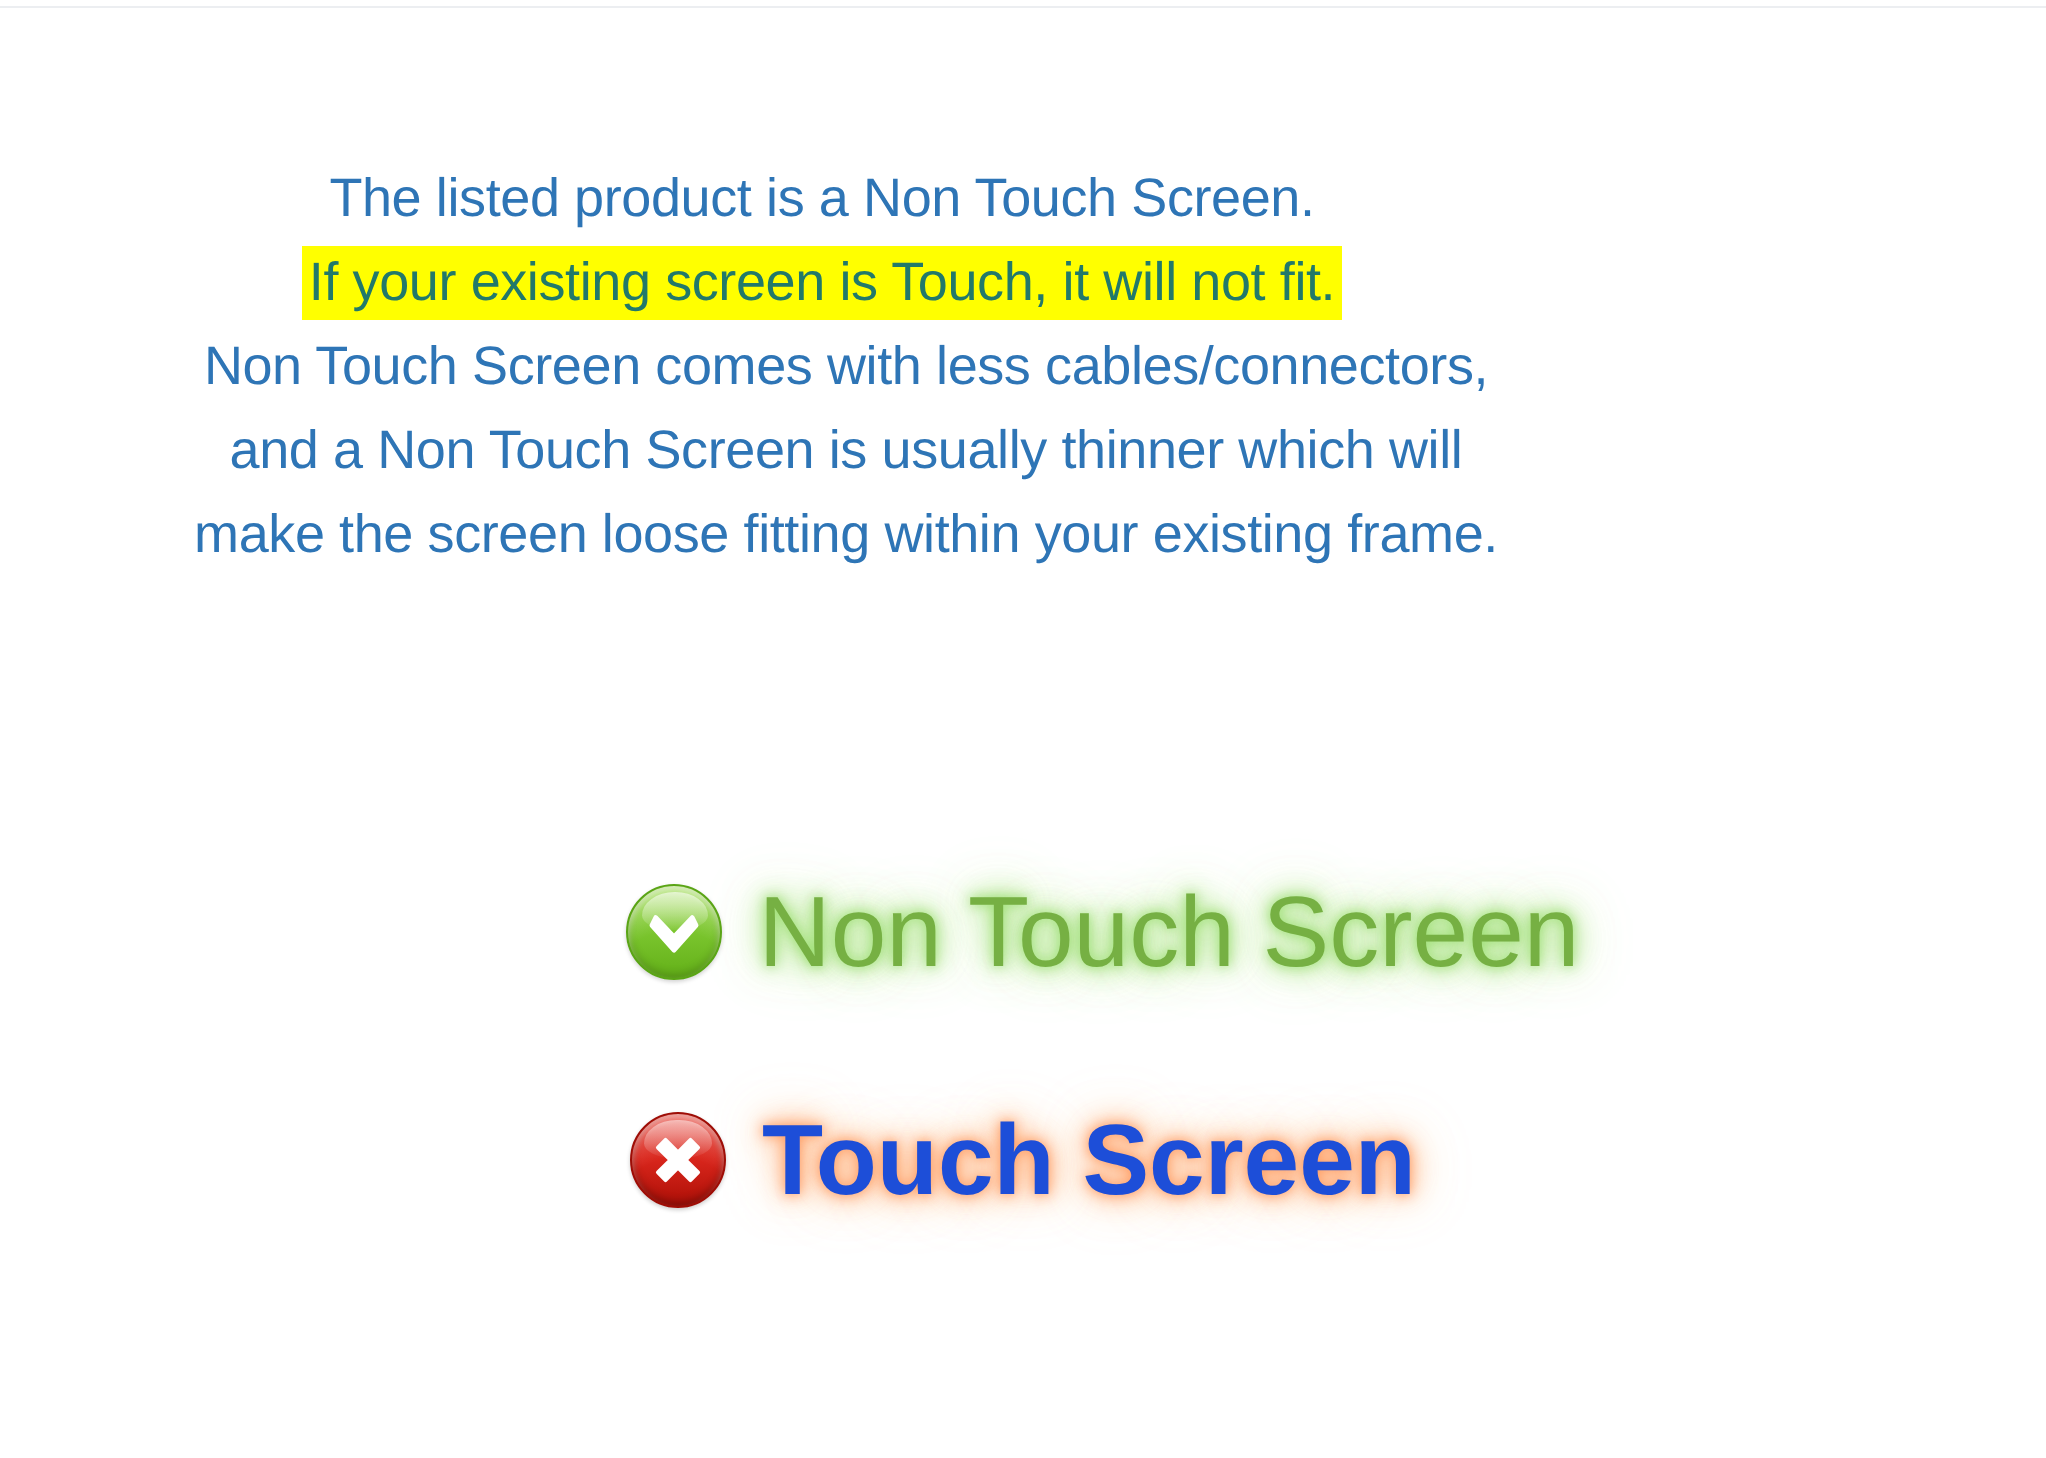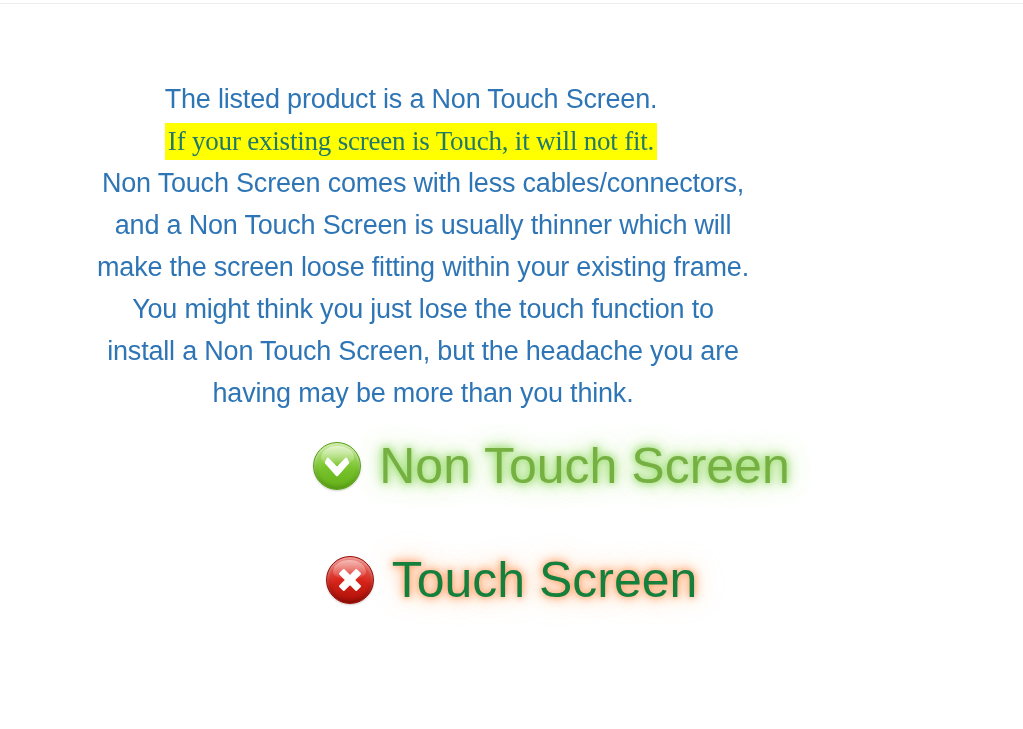--- a/index.html
+++ b/index.html
@@ -53,21 +53,20 @@
   .notice-line.wrapline {
     white-space: normal;
     padding: 0 72px;
     box-sizing: border-box;
     margin-left: 24px;
   }
 
   
   .notice-line.highlight-line {
     line-height: 42px;
-    font-family: Liberation Serif, serif;
   }
   .hl {
     background: #FFFF00;
     color: #22796a;
     padding: 3px 3px 4px 3px;
     box-decoration-break: clone;
     -webkit-box-decoration-break: clone;
   }
 
   
@@ -161,44 +160,44 @@
   .label-good {
     color: #76B043;
     text-shadow:
       0 0 6px  rgba(150, 220, 105, 0.95),
       0 0 12px rgba(150, 220, 105, 0.85),
       0 0 20px rgba(165, 230, 120, 0.70),
       0 0 30px rgba(175, 235, 135, 0.45);
   }
 
   .label-bad {
-    color: #15803d;
+    color: #1d4ed8;
     text-shadow:
       0 0 6px  rgba(255, 150, 90, 0.90),
       0 0 12px rgba(255, 160, 100, 0.80),
       0 0 20px rgba(255, 180, 125, 0.62),
       0 0 30px rgba(255, 200, 150, 0.40);
+    font-weight: bold;
   }
 </style>
 </head>
 <body>
 
 <div class="page">
 
   <div class="top-rule"></div>
 
   <div class="notice-block">
 
     <span class="notice-line">The listed product is a Non Touch Screen.</span>
 
     <span class="notice-line highlight-line"><span class="hl">If your existing screen is Touch, it will not fit.</span></span>
 
     <span class="notice-line wrapline">Non Touch Screen comes with less cables/connectors, and a Non Touch Screen is usually thinner which will make the screen loose fitting within your existing frame.</span>
 
-    <span class="notice-line wrapline">You might think you just lose the touch function to install a Non Touch Screen, but the headache you are having may be more than you think.</span>
   </div>
 
   <div class="verdict verdict-good">
 
     <div class="verdict-icon icon-check">
       <svg class="glyph" viewBox="0 0 48 48">
         <path d="M12.5 20.5 L14.5 16.5 L24 26.5 L33.5 16.5 L35.5 20.5 L24 33.5 Z" fill="#ffffff" stroke="#ffffff" stroke-width="2.5" stroke-linejoin="round"></path>
       </svg>
     </div>
 

